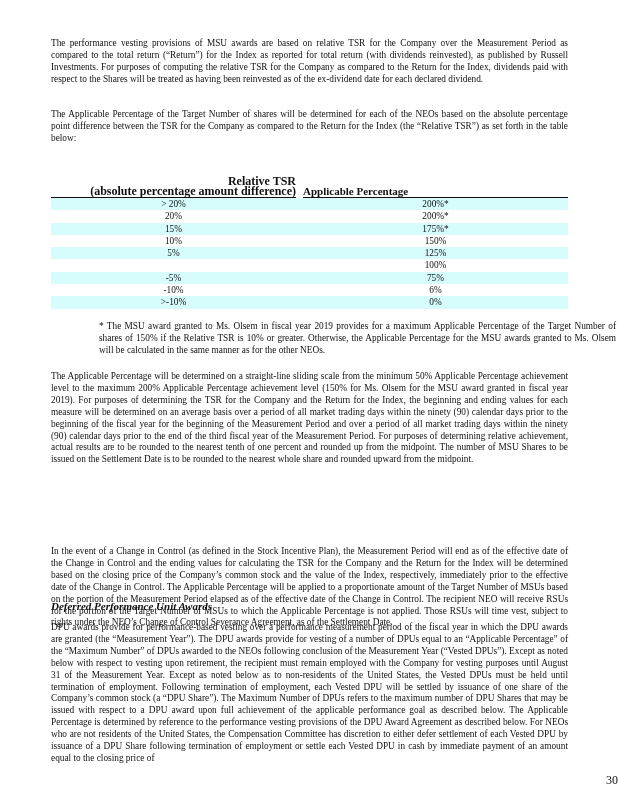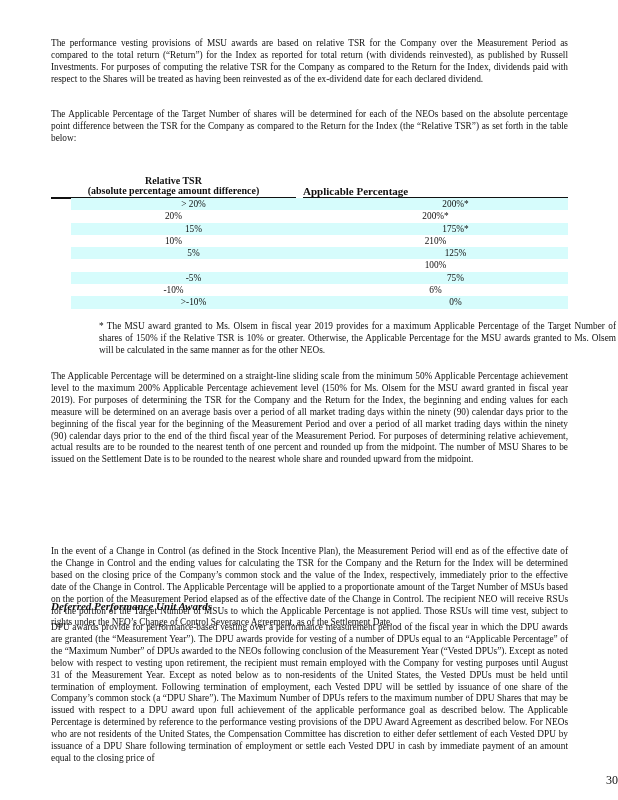--- a/index.html
+++ b/index.html
@@ -10,26 +10,26 @@
     }
     .page { position: absolute; left: 51px; top: 38px; width: 517px; }
     p {
       margin: 0; font-size: 9.3px; line-height: 11.9px; text-align: justify;
       text-justify: inter-word;
     }
     .p1 { position: absolute; top: 0; left: 0; width: 517px; }
     .p2 { position: absolute; top: 71px; left: 0; width: 517px; }
     .tbl { position: absolute; top: 138px; left: 0; width: 517px; }
     .thead { position: relative; height: 22px; }
-    .th-left { position: absolute; left: 0; width: 245px; text-align: center; font-weight: bold; font-size: 10px; line-height: 10px; top: 0; }
+    .th-left { position: absolute; left: 0; width: 245px; text-align: right; font-weight: bold; font-size: 12px; line-height: 10px; top: 0; }
     .th-right { position: absolute; left: 252px; width: 265px; font-weight: bold; font-size: 11px; line-height: 10px; top: 10px; }
     .rule-l { position: absolute; left: 0; width: 245px; top: 21px; height: 1.5px; background: #111; }
     .rule-r { position: absolute; left: 252px; width: 265px; top: 21px; height: 1.5px; background: #111; }
     .trow { position: relative; height: 12.3px; font-size: 9.3px; line-height: 12.3px; }
-    .trow.shade { background: #d6fcfc; margin-left: 20px; }
+    .trow.shade { background: #d6fcfc; }
     .cell-l { position: absolute; left: 0; width: 245px; text-align: center; }
     .cell-r { position: absolute; left: 252px; width: 265px; text-align: center; }
     .p3 { position: absolute; top: 283px; left: 0; width: 517px; margin-left: 48px; }
     .p4 { position: absolute; top: 333px; left: 0; width: 517px; }
     .p5 { position: absolute; top: 476px; left: 0; width: 517px; margin-top: 32px; }
     .h1 { position: absolute; top: 562px; left: 0; font-weight: bold; font-style: italic; font-size: 11px; }
     .p6 { position: absolute; top: 584px; left: 0; width: 517px; }
     .pagenum { position: absolute; top: 773px; left: 0; width: 618px; text-align: right; font-size: 12px; }
   </style>
 </head>
@@ -56,21 +56,21 @@
     <div class="trow">
       <span class="cell-l">20%</span>
       <span class="cell-r">200%*</span>
     </div>
     <div class="trow shade">
       <span class="cell-l">15%</span>
       <span class="cell-r">175%*</span>
     </div>
     <div class="trow">
       <span class="cell-l">10%</span>
-      <span class="cell-r">210%</span>
+      <span class="cell-r">150%</span>
     </div>
     <div class="trow shade">
       <span class="cell-l">5%</span>
       <span class="cell-r">125%</span>
     </div>
     <div class="trow">
       <span class="cell-r">100%</span>
     </div>
     <div class="trow shade">
       <span class="cell-l">-5%</span>

